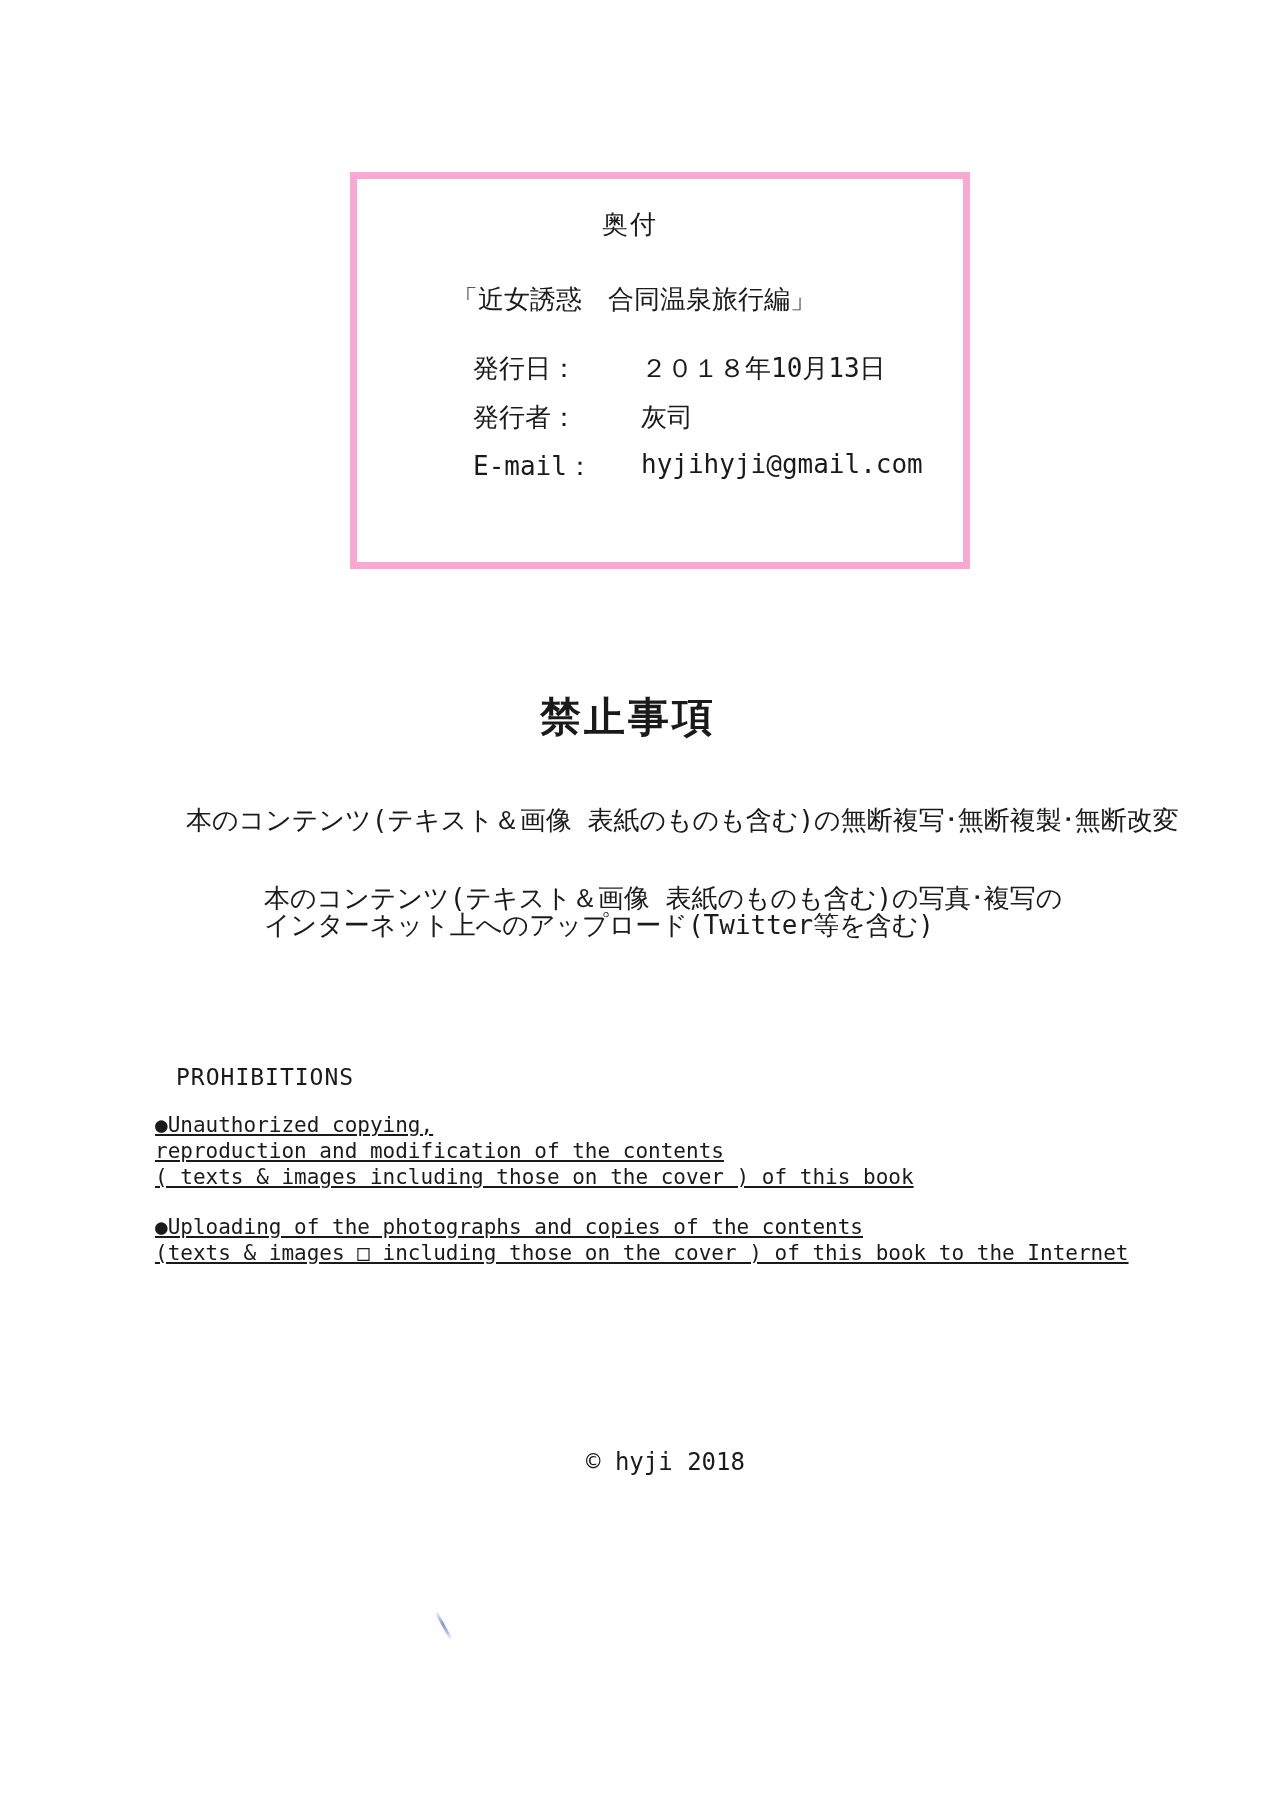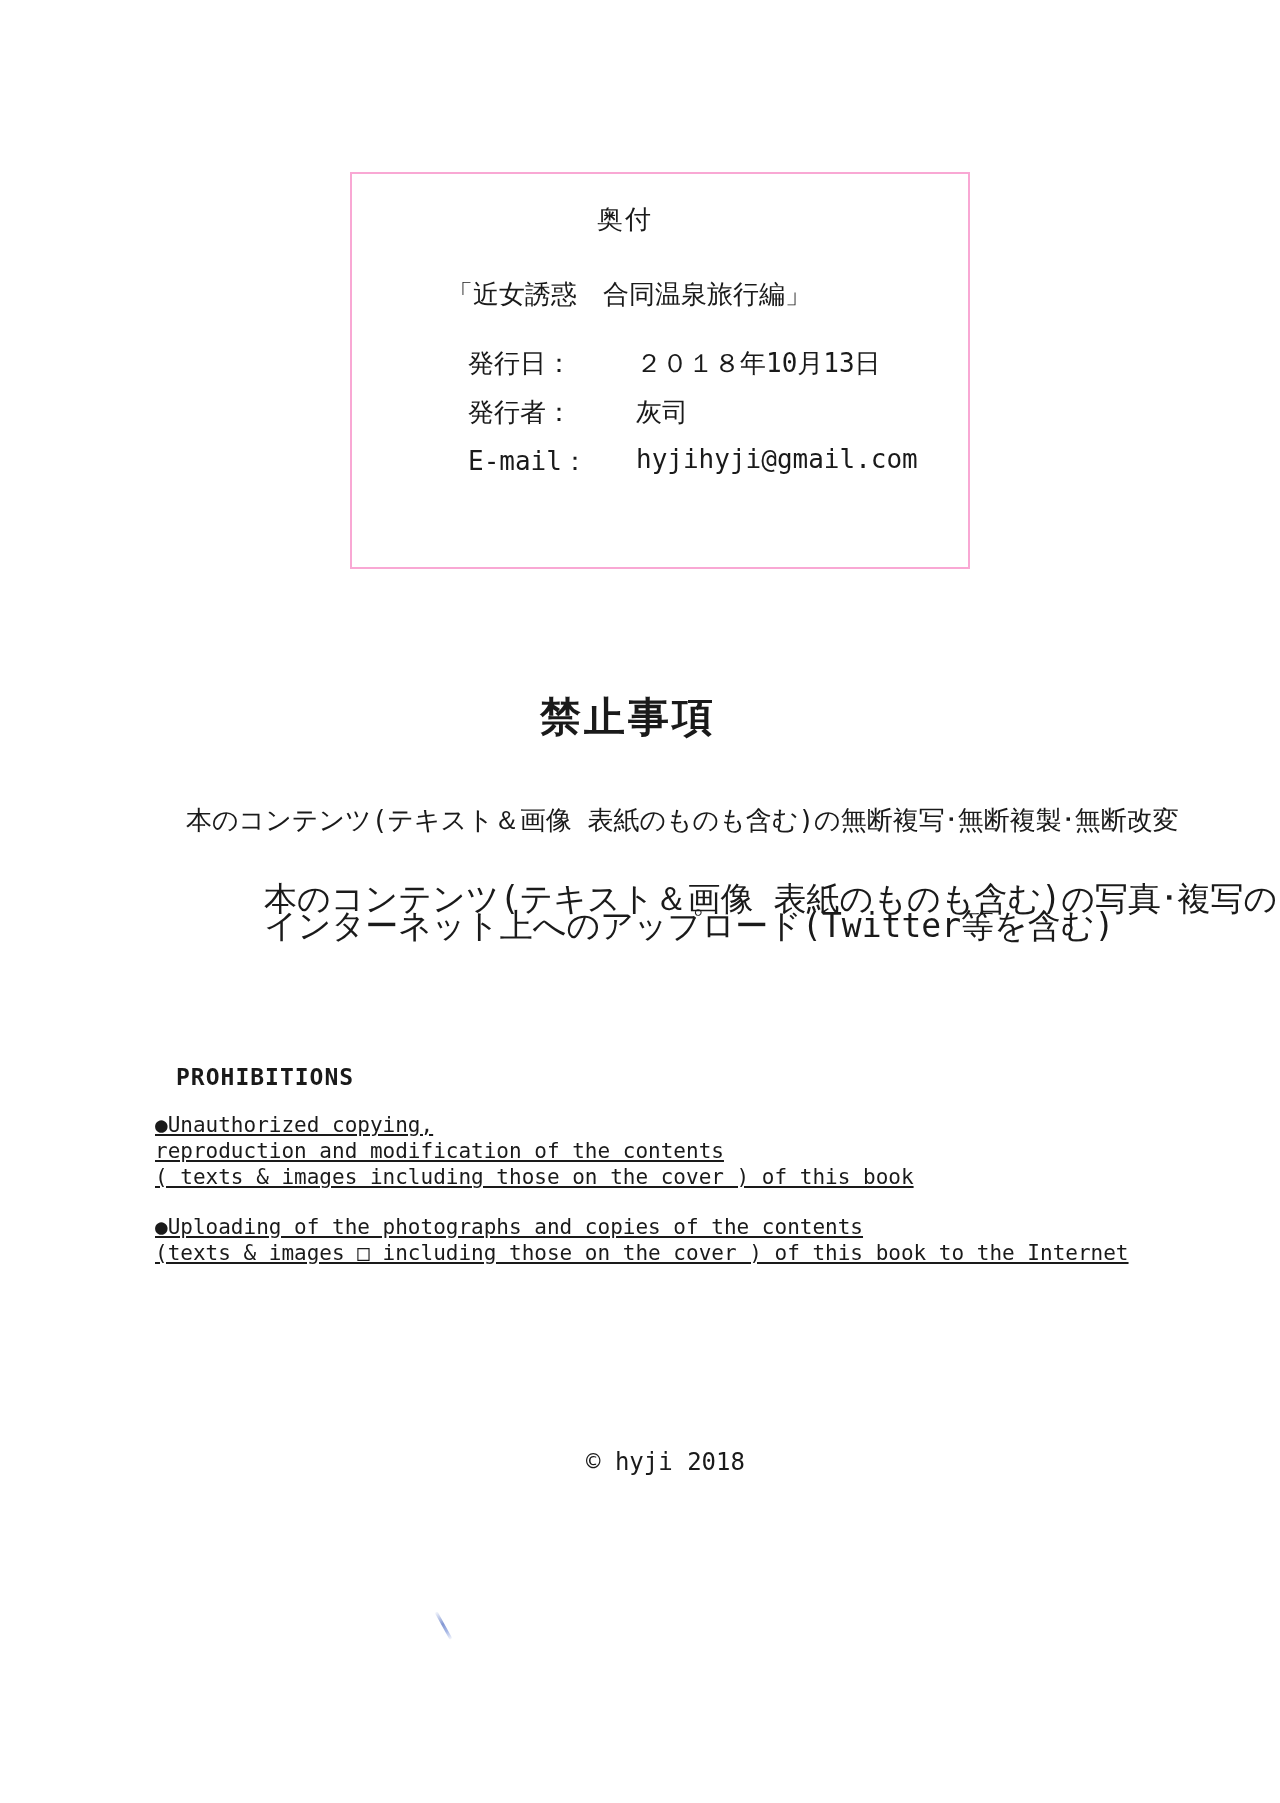--- a/index.html
+++ b/index.html
@@ -10,21 +10,21 @@
     color:#1a1a1a;
     font-family:"DejaVu Sans Mono","DejaVu Sans","Liberation Sans",sans-serif;
     overflow:hidden;
   }
   .abs { position:absolute; white-space:pre; }
 
   
   .colophon-box {
     position:absolute; left:350px; top:172px;
     width:620px; height:397px;
-    border:2px solid #f9a8d4;
+    border:7px solid #f9a8d4;
     background:#ffffff;
     box-sizing:border-box;
   }
   .colophon-heading {
     position:absolute; left:245px; top:28px;
     font-size:26px; letter-spacing:2px;
   }
   .book-title {
     position:absolute; left:95px; top:103px;
     font-size:26px;
@@ -43,26 +43,26 @@
     font-size:41px; font-weight:bold; letter-spacing:3px;
     font-family:"DejaVu Sans","Liberation Sans",sans-serif;
   }
 
   .jp-item-1 {
     position:absolute; left:186px; top:803px;
     font-size:26px;
   }
   .jp-item-2 {
     position:absolute; left:264px; top:885px;
-    font-size:33px; line-height:27px;
+    font-size:26px; line-height:27px;
   }
 
   .en-heading {
     position:absolute; left:176px; top:1064px;
-    font-size:23px; letter-spacing:1px;font-weight:bold;
+    font-size:23px; letter-spacing:1px;
   }
   .en-block { font-size:21px; line-height:26px;text-decoration:underline; }
   .en-block-1 { position:absolute; left:155px; top:1112px; }
   .en-block-2 { position:absolute; left:155px; top:1214px; }
   .en-line { display:block; white-space:pre; }
 
   .copyright {
     position:absolute; left:586px; top:1448px;
     font-size:24px;
   }

